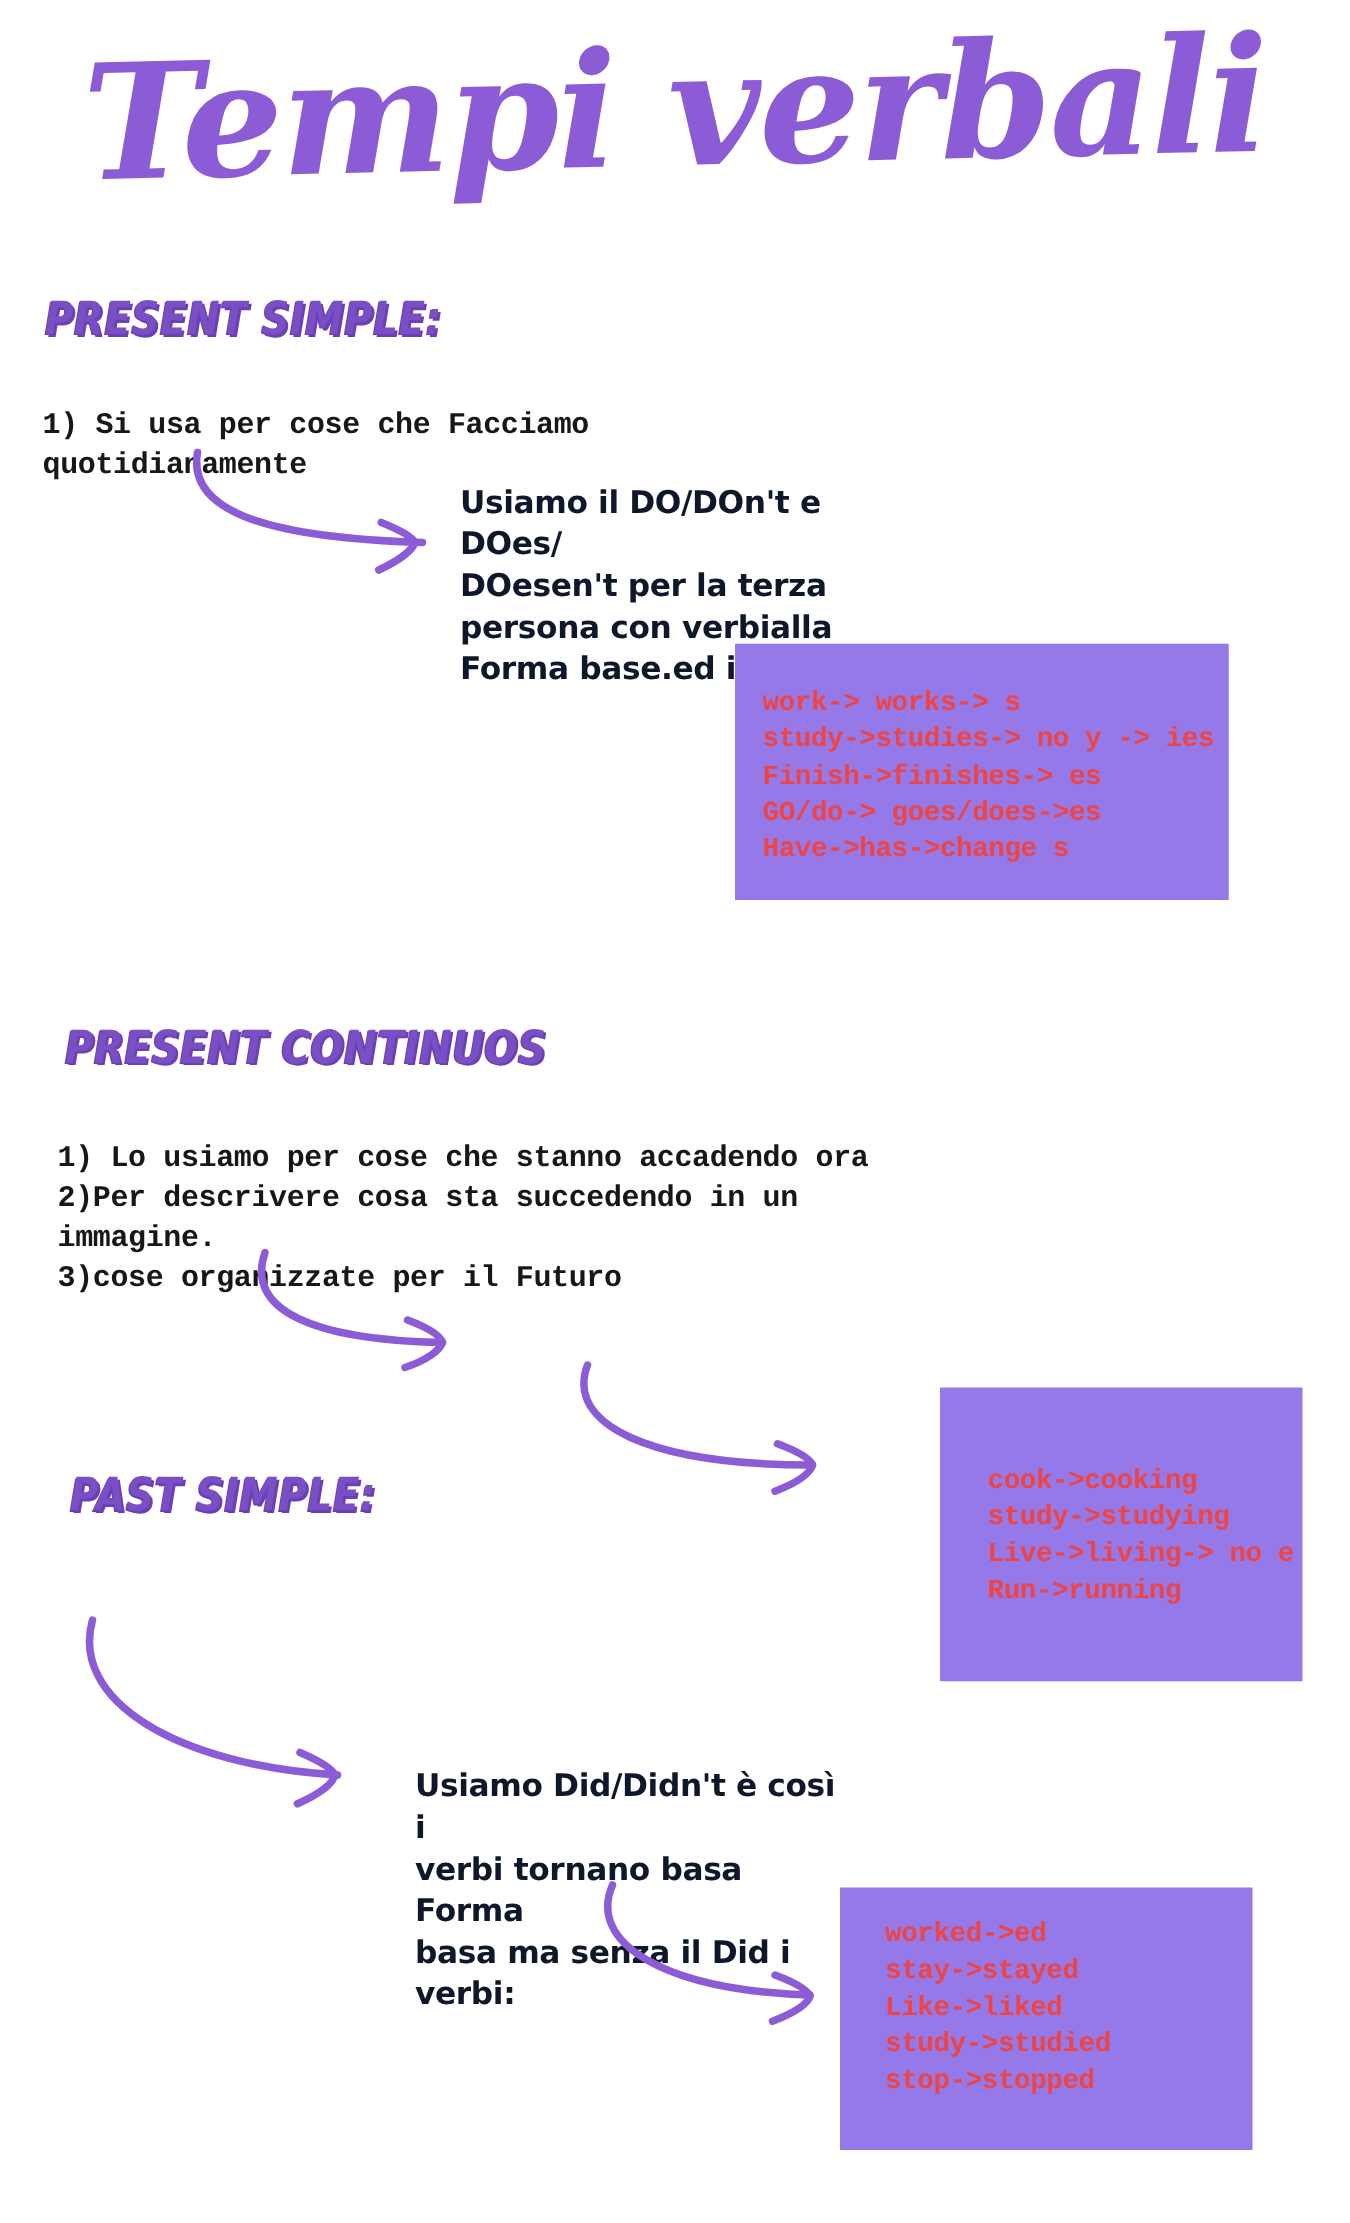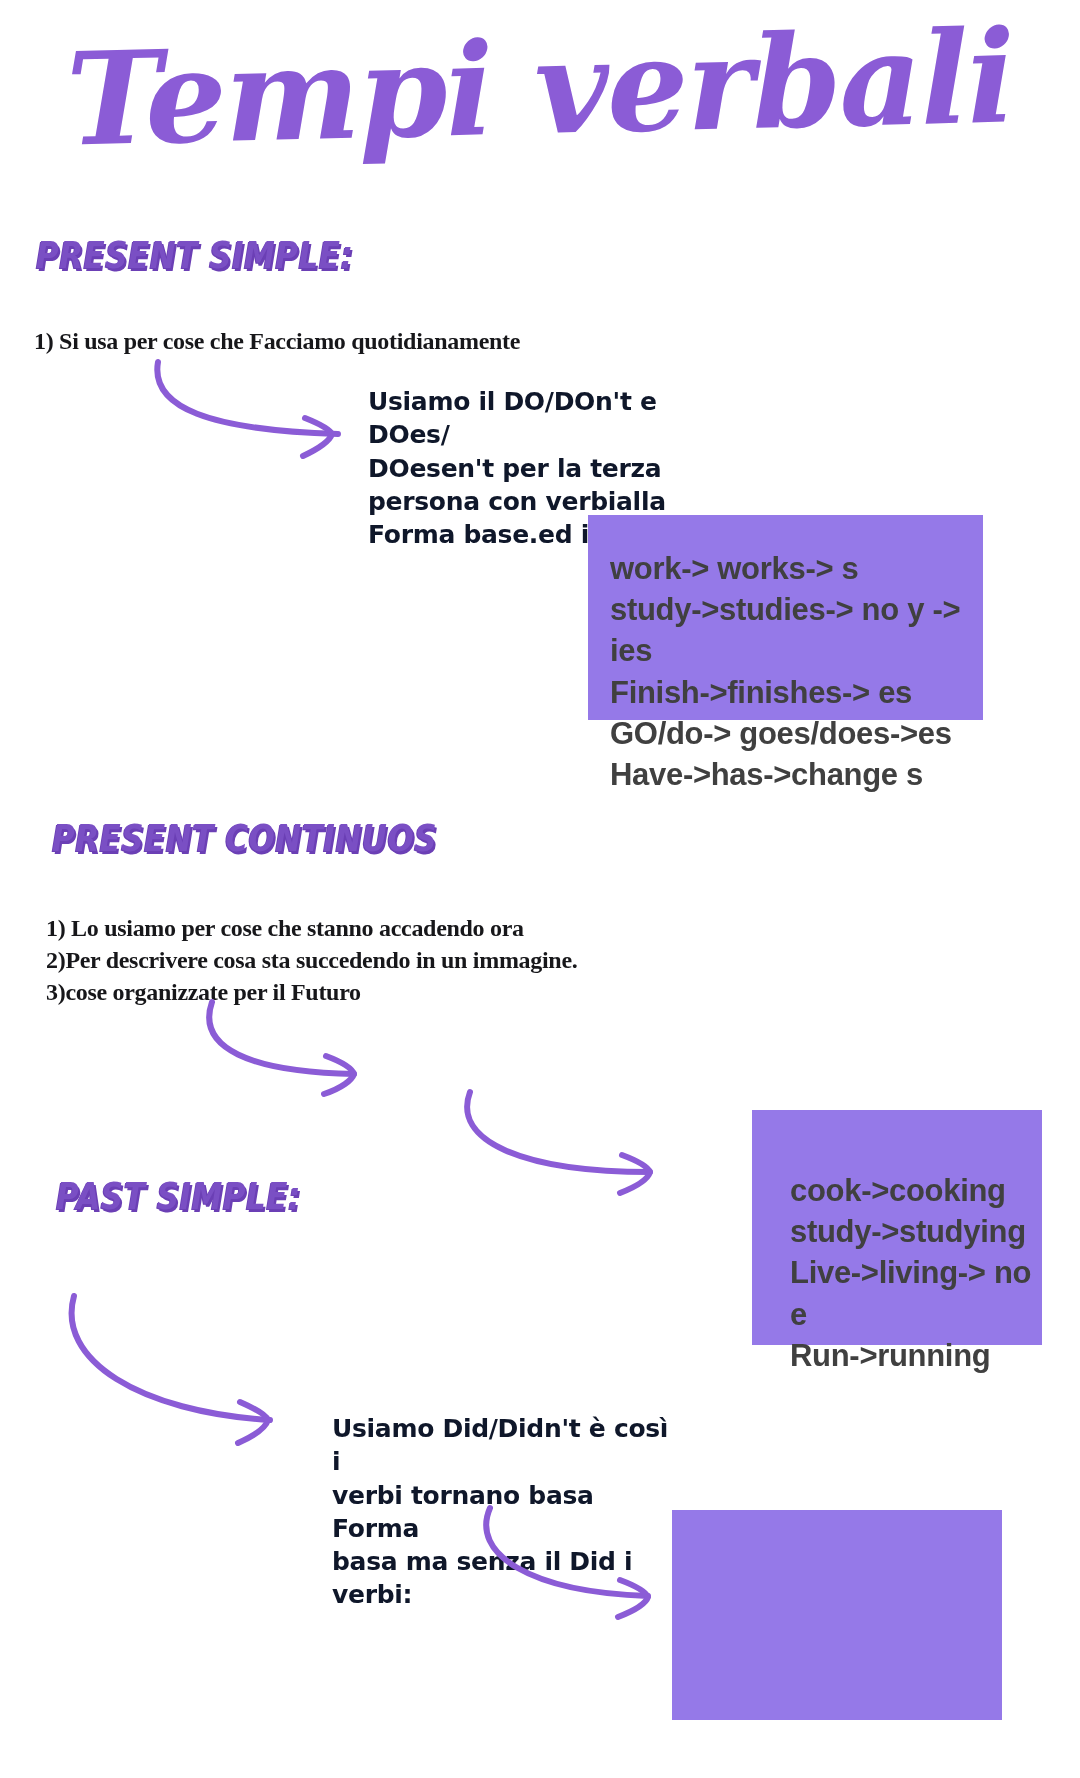--- a/index.html
+++ b/index.html
@@ -49,21 +49,21 @@
     text-transform: uppercase;
     white-space: nowrap;
     text-shadow: 2px 2px 0 #6B3FB5, -1px 1px 0 #6B3FB5;
     transform: scaleY(1.18);
     transform-origin: left top;
   }
 
   
   .body-text {
     position: absolute;
-    font-family: Liberation Serif, serif;
+    font-family: Liberation Mono, monospace;
     font-weight: 700;
     font-size: 24px;
     line-height: 1.34;
     color: #17171a;
     white-space: pre-line;
     letter-spacing: -0.3px;
   }
   .note-text {
     position: absolute;
     font-family: "DejaVu Sans", sans-serif;
@@ -75,25 +75,25 @@
     letter-spacing: -0.3px;
   }
 
   
   .box {
     position: absolute;
     background: #9579E8;
   }
   .box-text {
     position: absolute;
-    font-family: Liberation Sans, sans-serif;
+    font-family: Liberation Mono, monospace;
     font-weight: 700;
-    font-size: 31px;
+    font-size: 22px;
     line-height: 1.33;
-    color: #404040;
+    color: #ef4444;
     white-space: pre-line;
     letter-spacing: -0.3px;
   }
 
   
   .arrow-layer {
     position: absolute;
     left: 0;
     top: 0;
     width: 1080px;
@@ -138,20 +138,25 @@
 Run-&gt;running</div>
 
   <div class="heading" style="left:56px; top:1175px;">PAST SIMPLE:</div>
 
 
   <div class="note-text" style="left:332px; top:1412px; width:340px;">Usiamo Did/Didn't è così i
 verbi tornano basa Forma
 basa ma senza il Did i verbi:</div>
 
   <div class="box" style="left:672px; top:1510px; width:330px; height:210px;"></div>
+  <div class="box-text" style="left:708px; top:1533px; width:300px;">worked-&gt;ed
+stay-&gt;stayed
+Like-&gt;liked
+study-&gt;studied
+stop-&gt;stopped</div>
 
   <svg class="arrow-layer" viewBox="0 0 1080 1778">
     <g fill="none" stroke="#8B5CD6" stroke-width="6" stroke-linecap="round" stroke-linejoin="round">
 
       <g>
         <path d="M158,362 C150,408 210,430 338,434"></path>
         <path d="M305,418 C320,424 330,430 332,434 C330,440 320,448 303,456"></path>
       </g>
 
       <g>

